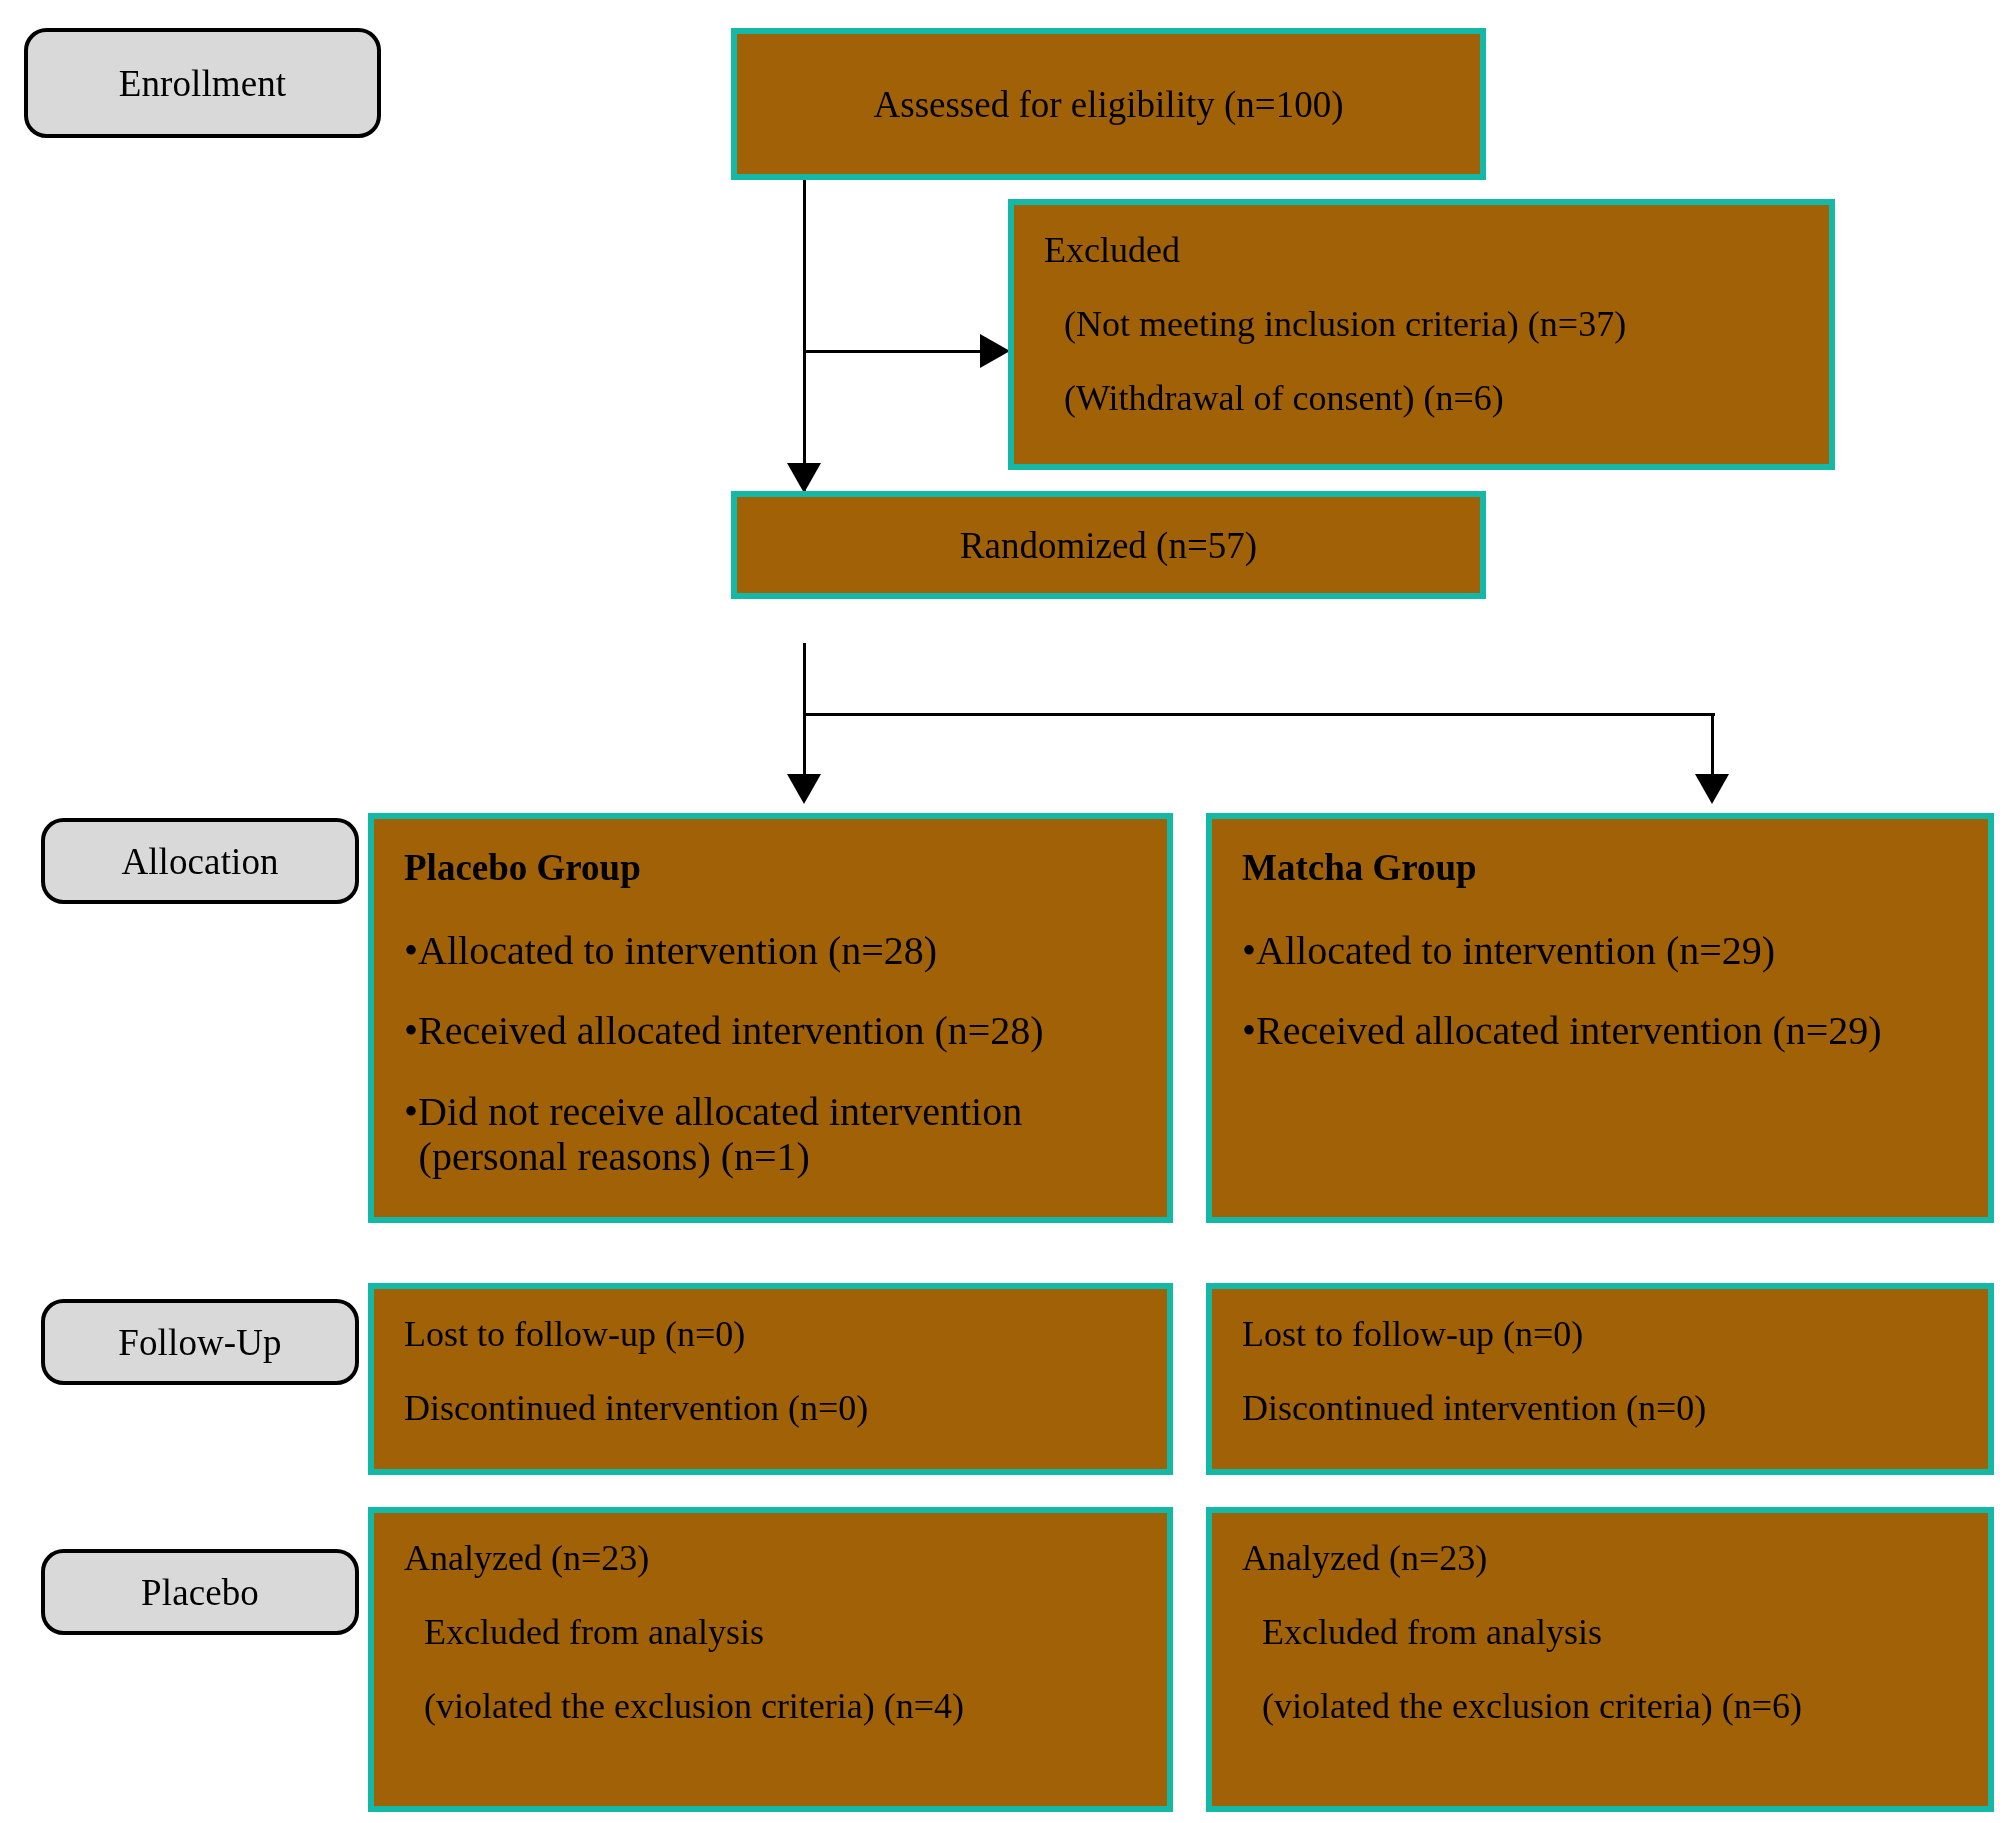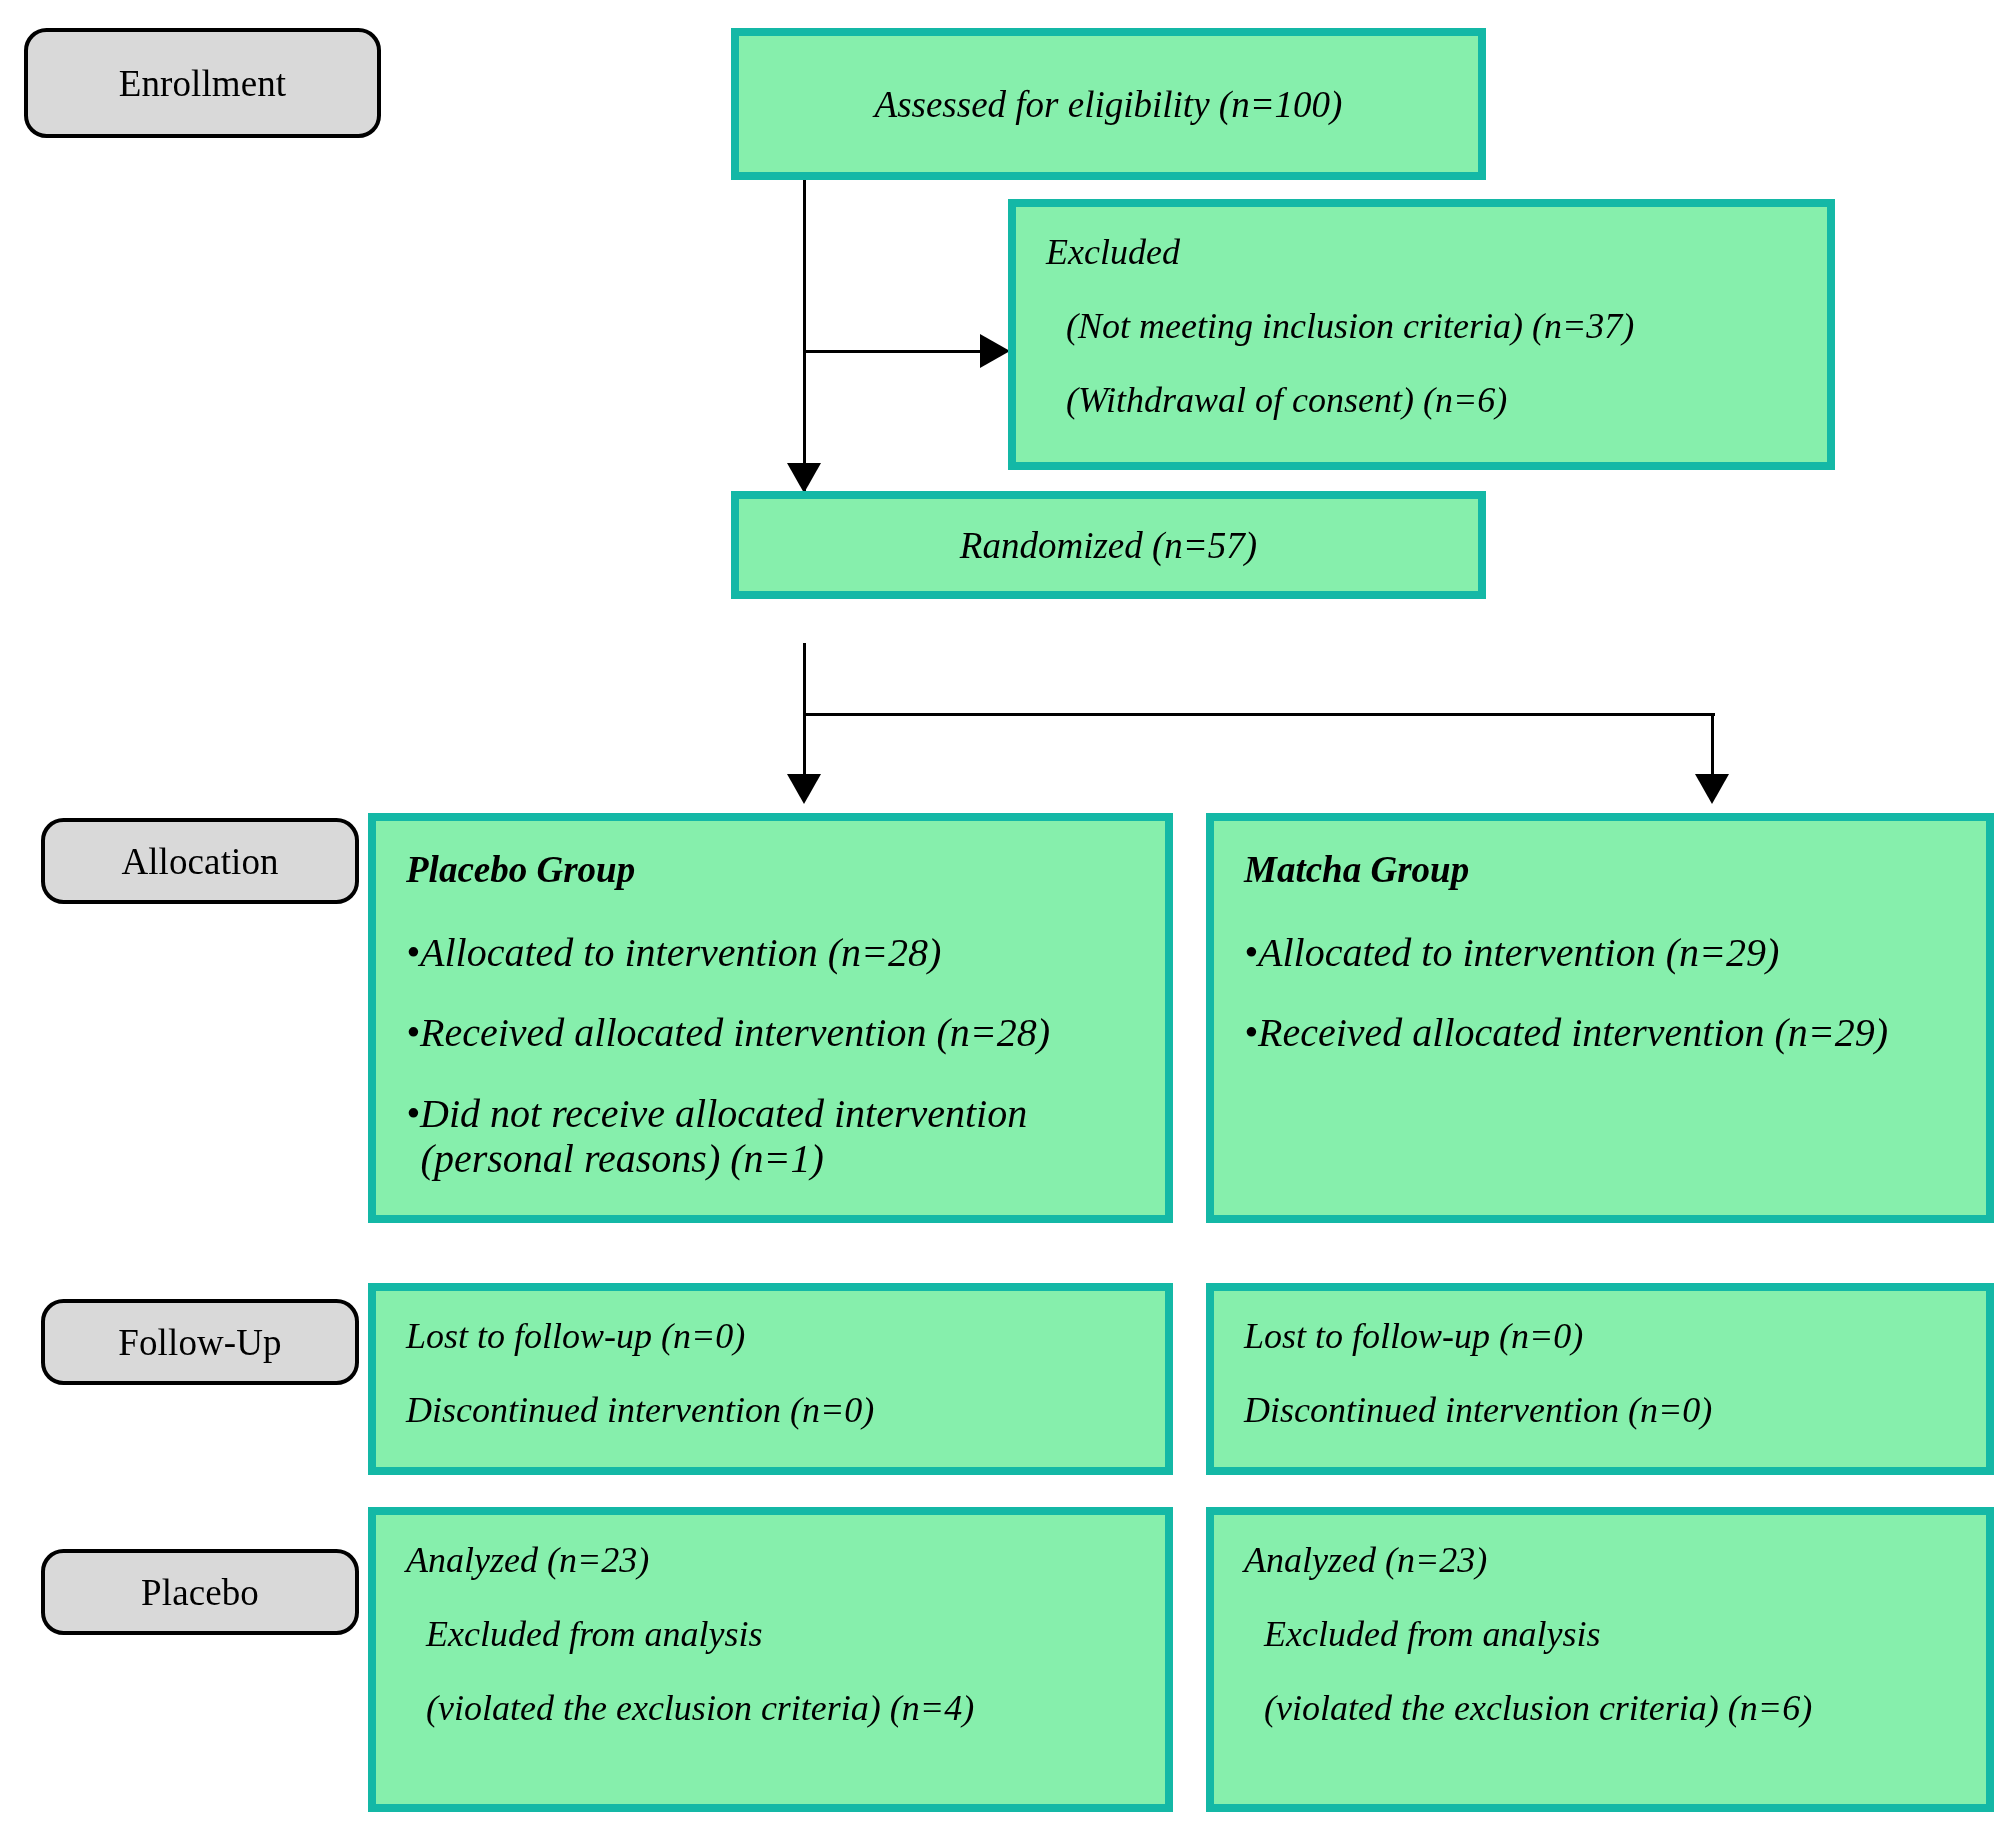--- a/index.html
+++ b/index.html
@@ -29,24 +29,23 @@
     align-items: center;
     justify-content: center;
     font-size: 37px;
     line-height: 1;
     letter-spacing: 0.1px;
   }
 
   
   .box {
     position: absolute;
-    background: #86efac;
-    border: 8px solid #14b8a6;
+    background: #a16207;
+    border: 6px solid #14b8a6;
     box-sizing: border-box;
-    font-style: italic;
   }
   .box-center {
     display: flex;
     align-items: center;
     justify-content: center;
     font-size: 37px;
   }
   .box-pad {
     padding: 26.5px 30px 26.5px 30px;
   }

